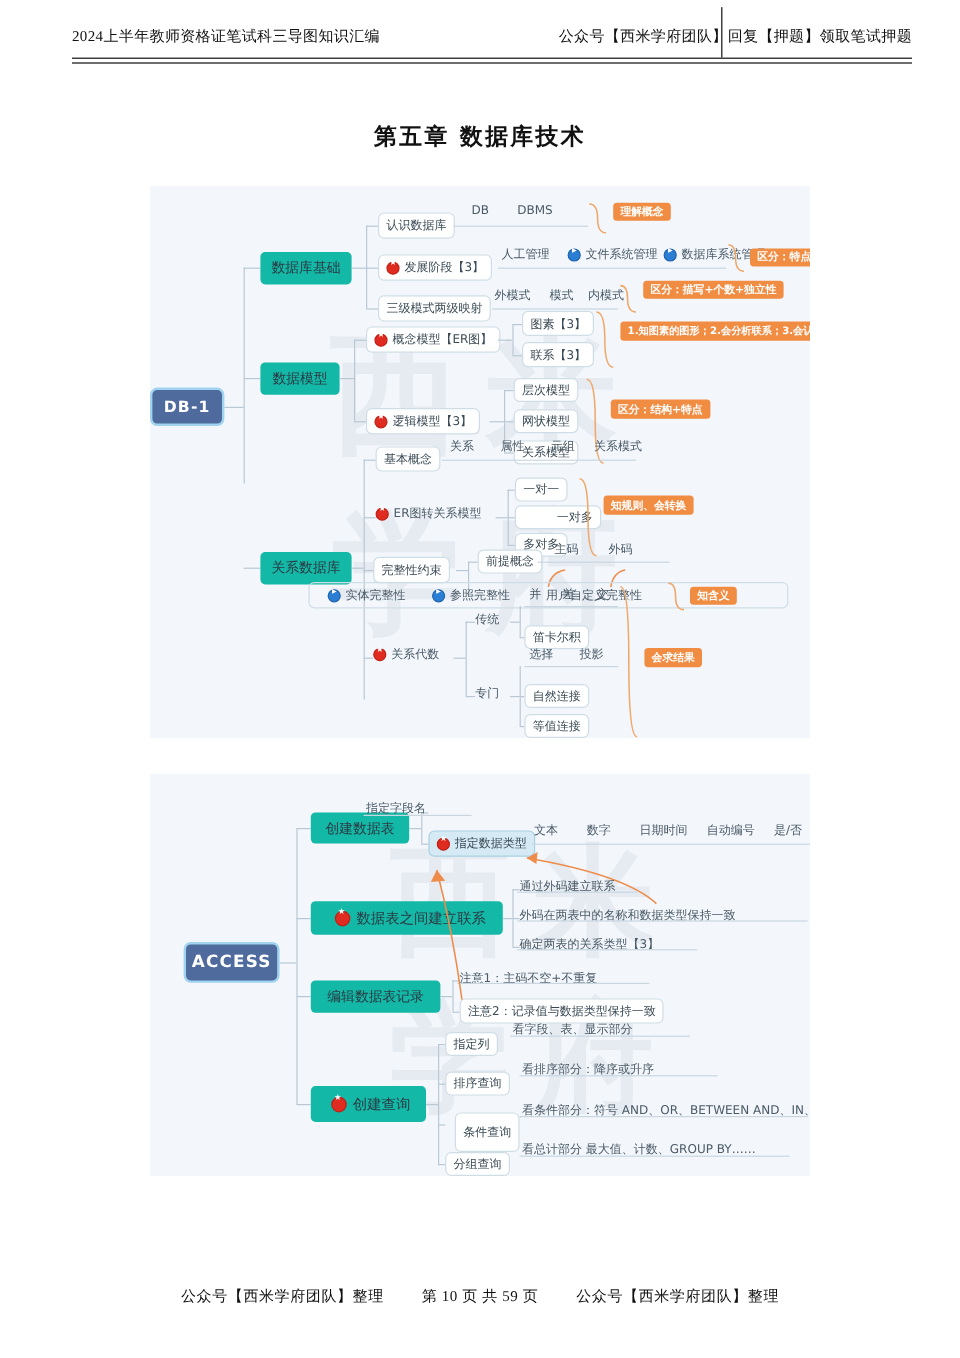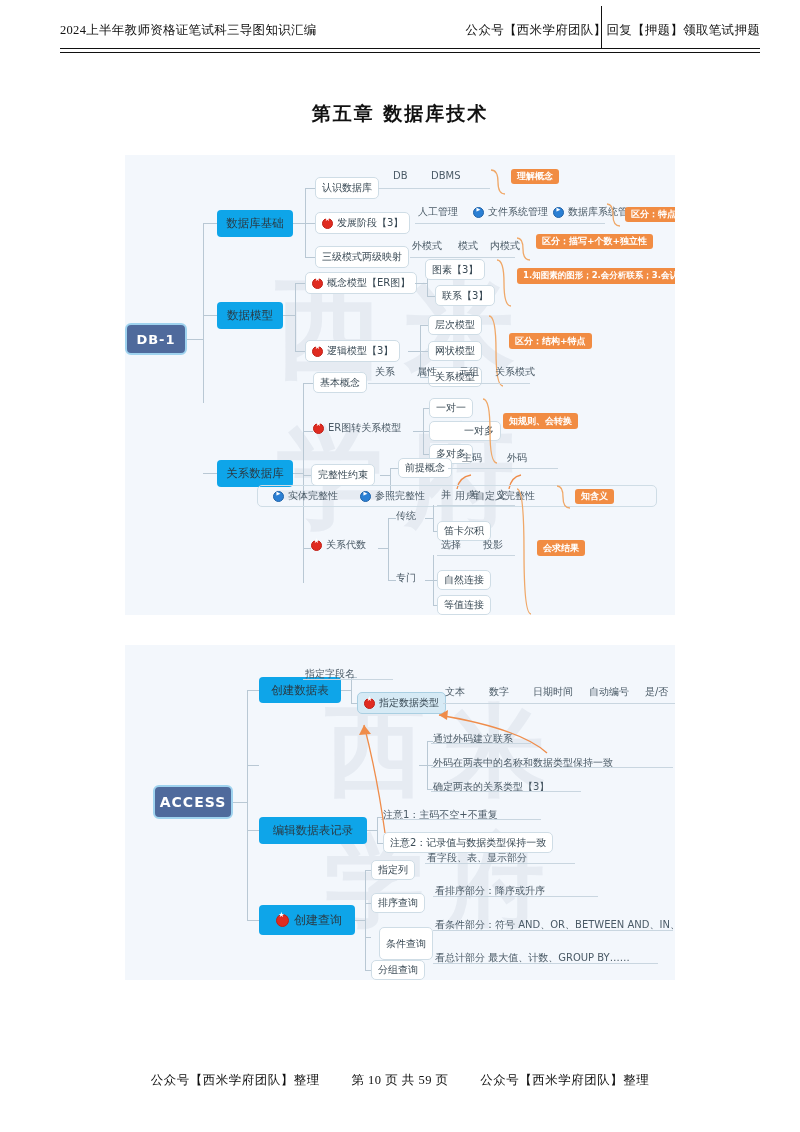--- a/index.html
+++ b/index.html
@@ -32,21 +32,21 @@
 
   .wm{position:absolute;color:rgba(160,175,195,.16);font-weight:bold;
       font-family:"DejaVu Sans","Liberation Sans",sans-serif;pointer-events:none;user-select:none;}
 
   
   .node{position:absolute;box-sizing:border-box;white-space:nowrap;
         font-family:"DejaVu Sans","Liberation Sans",sans-serif;
         display:flex;align-items:center;}
   .n-root{background:#4f6a9c;border:2px solid #9fd3ef;border-radius:6px;
           color:#fff;font-weight:bold;justify-content:center;letter-spacing:1px;}
-  .n-l1{background:#0ea5e9;border-radius:4px;color:#2a3a44;justify-content:center;}
+  .n-l1{background:#14b8a6;border-radius:4px;color:#2a3a44;justify-content:center;}
   .n-box{background:#ffffff;border:1px solid #cfdde6;border-radius:5px;color:#3a4a55;
          padding:0 6px;}
   .n-plain{color:#4a5a66;background:transparent;}
   .n-ul{color:#4a5a66;border-bottom:1px solid #c9d6e0;background:transparent;}
 
   
   .ico{flex:0 0 auto;display:inline-block;border-radius:50%;margin-right:4px;position:relative;}
   .ico-red{width:9px;height:9px;background:#e02b20;border:1px solid #c01f16;}
   .ico-red::after{content:"\2605";position:absolute;left:0;top:-4px;width:9px;
                   font-size:7px;line-height:9px;color:#fff;text-align:center;}
@@ -157,21 +157,21 @@
   <div class="ln lnv" style="left:170px;top:128px;height:68px;"></div>
 
   <div class="ln lnh" style="left:170px;top:128px;width:10px;"></div>
   <div class="node n-box" style="left:180px;top:117px;height:22px;font-size:10px;">
     <span class="ico ico-red"></span>
     <span>概念模型【ER图】</span>
   </div>
   <div class="ln lnh" style="left:290px;top:128px;width:12px;"></div>
   <div class="ln lnv" style="left:302px;top:115px;height:26px;"></div>
   <div class="ln lnh" style="left:302px;top:115px;width:8px;"></div>
-  <div class="node n-box" style="left:300px;top:104px;height:21px;font-size:10px;">图素【3】</div>
+  <div class="node n-box" style="left:310px;top:104px;height:21px;font-size:10px;">图素【3】</div>
   <div class="ln lnh" style="left:302px;top:141px;width:8px;"></div>
   <div class="node n-box" style="left:310px;top:130px;height:21px;font-size:10px;">联系【3】</div>
   <svg class="brace" style="left:372px;top:104px;" width="14" height="48">
     <path d="M0,1 Q7,1 7,24 Q7,47 14,47"></path>
   </svg>
   <div class="tag" style="left:392px;top:113px;height:16px;font-size:8.5px;">1.知图素的图形；2.会分析联系；3.会认图</div>
 
   <div class="ln lnh" style="left:170px;top:196px;width:10px;"></div>
   <div class="node n-box" style="left:180px;top:185px;height:22px;font-size:10px;">
     <span class="ico ico-red"></span>
@@ -318,20 +318,24 @@
   <div class="node n-plain" style="left:408px;top:40px;font-size:10px;">日期时间</div>
   <div class="node n-plain" style="left:464px;top:40px;font-size:10px;">自动编号</div>
   <div class="node n-plain" style="left:520px;top:40px;font-size:10px;">是/否</div>
 
   <svg class="arrow" style="left:300px;top:62px;" width="130" height="48">
     <path d="M122,46 Q96,22 14,8"></path>
     <polygon points="14,8 23,3 22,13"></polygon>
   </svg>
 
   <div class="ln lnh" style="left:122px;top:120px;width:12px;"></div>
+  <div class="node n-l1" style="left:134px;top:106px;width:160px;height:28px;font-size:12px;">
+    <span class="ico ico-red" style="width:11px;height:11px;margin-left:6px;margin-right:5px;"></span>
+    <span>数据表之间建立联系</span>
+  </div>
   <div class="ln lnh" style="left:294px;top:120px;width:8px;"></div>
   <div class="ln lnv" style="left:302px;top:96px;height:48px;"></div>
   <div class="ln lnh" style="left:302px;top:96px;width:6px;"></div>
   <div class="node n-plain" style="left:308px;top:87px;font-size:10px;">通过外码建立联系</div>
   <div class="ul" style="left:306px;top:98px;width:100px;"></div>
   <div class="ln lnh" style="left:302px;top:120px;width:6px;"></div>
   <div class="node n-plain" style="left:308px;top:111px;font-size:10px;">外码在两表中的名称和数据类型保持一致</div>
   <div class="ul" style="left:306px;top:122px;width:242px;"></div>
   <div class="ln lnh" style="left:302px;top:144px;width:6px;"></div>
   <div class="node n-plain" style="left:308px;top:135px;font-size:10px;">确定两表的关系类型【3】</div>

